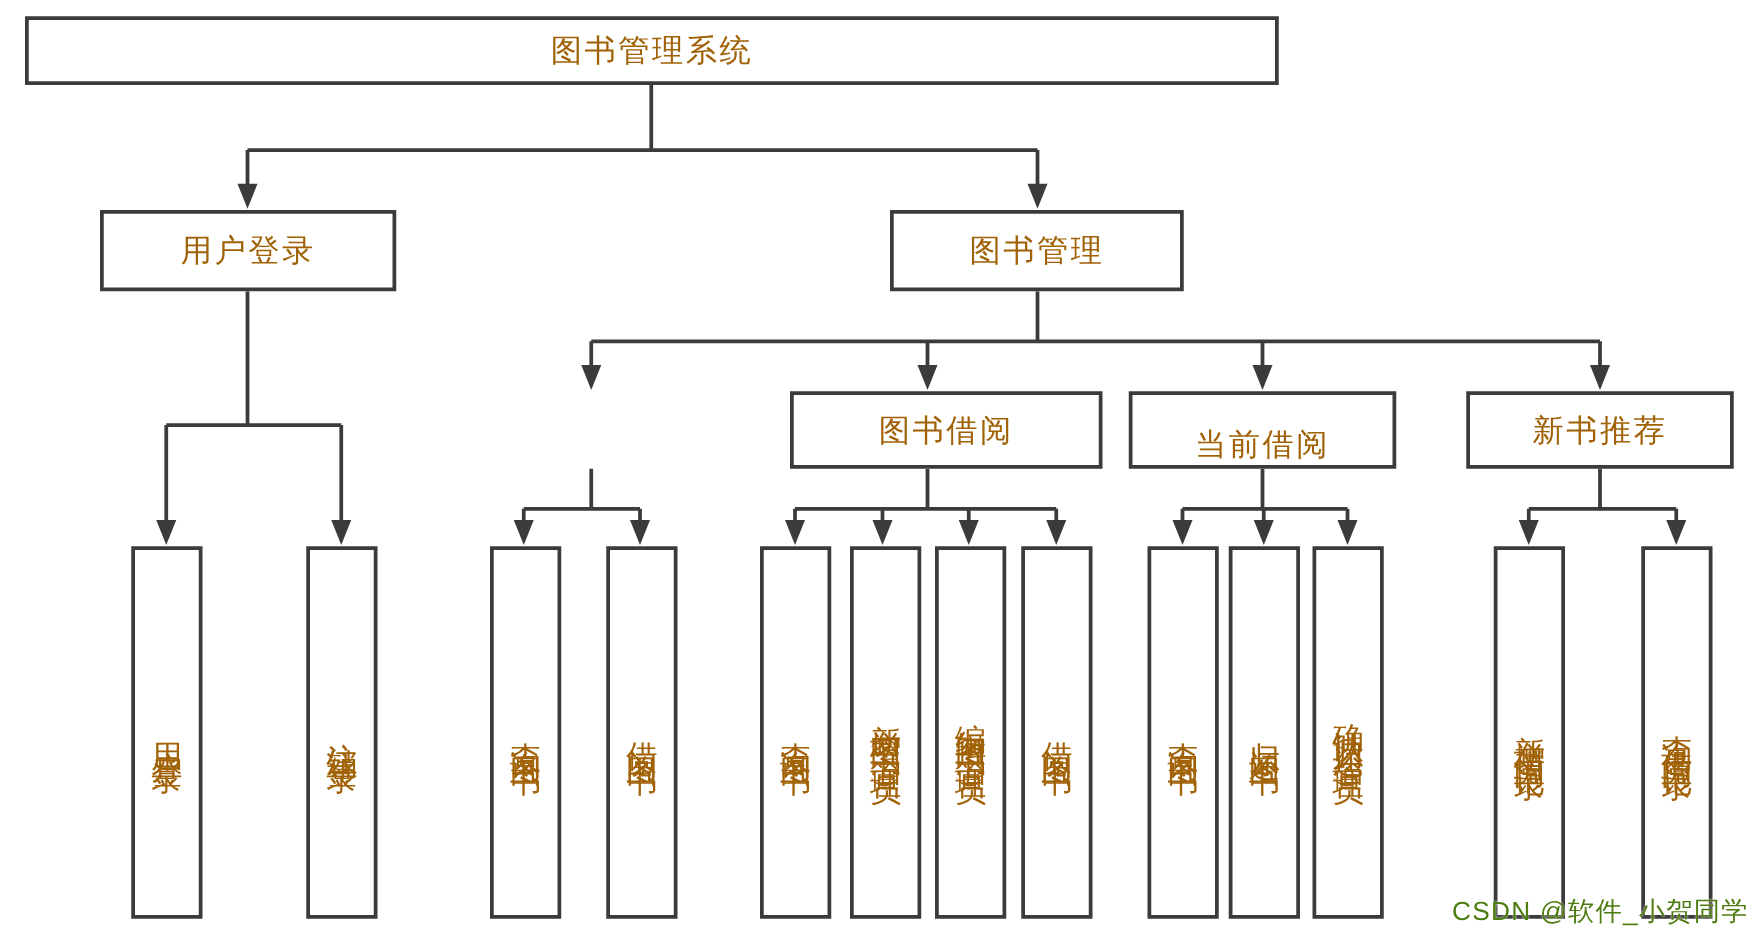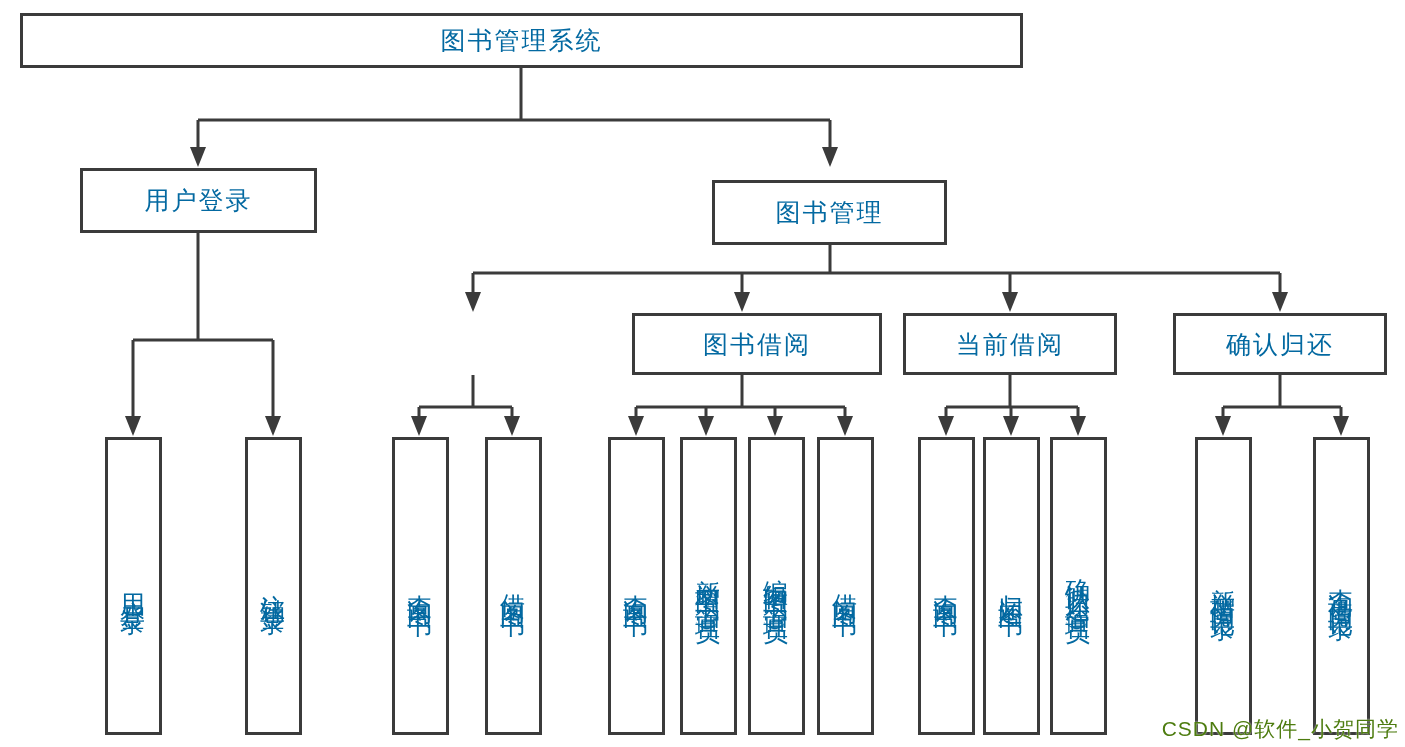--- a/index.html
+++ b/index.html
@@ -1,30 +1,30 @@
 <!DOCTYPE html>
 <html><head>
 <meta charset="utf-8">
 <style>
   html,body{margin:0;padding:0;background:#ffffff;}
   body{font-family:"Liberation Sans","DejaVu Sans",sans-serif;}
   .canvas{position:relative;width:1405px;height:747px;background:#ffffff;overflow:hidden;}
   .box{position:absolute;background:#ffffff;border:3px solid #3b3b3b;box-sizing:border-box;
-       display:flex;align-items:center;justify-content:center;color:#0369a1;}
+       display:flex;align-items:center;justify-content:center;color:#a16207;}
   .h-box{font-size:25px;letter-spacing:2px;}
   .v-box{writing-mode:vertical-rl;text-orientation:mixed;font-size:25px;letter-spacing:6px;
          display:flex;align-items:center;justify-content:center;}
   .v-box span{display:block;}
   
   .n-root{left:20px;top:13px;width:1003px;height:55px;}
   .n-login{left:80px;top:168px;width:237px;height:65px;}
-  .n-mgmt{left:712px;top:168px;width:235px;height:65px;margin-top:12px;}
+  .n-mgmt{left:712px;top:168px;width:235px;height:65px;}
   .n-newrec{left:362px;top:313px;width:223px;height:62px;}
   .n-borrow{left:632px;top:313px;width:250px;height:62px;}
-  .n-current{left:903px;top:313px;width:214px;height:62px;}
+  .n-current{left:903px;top:313px;width:214px;height:62px;align-items:flex-end;}
   .n-records{left:1173px;top:313px;width:214px;height:62px;}
   .leaf{top:437px;width:57px;height:298px;}
   .l1{left:105px;} .l2{left:245px;} .l3{left:392px;} .l4{left:485px;}
   .l5{left:608px;} .l6{left:680px;} .l7{left:748px;} .l8{left:817px;}
   .l9{left:918px;} .l10{left:983px;} .l11{left:1050px;} .l12{left:1195px;} .l13{left:1313px;}
   .connector-layer{position:absolute;left:0;top:0;width:1405px;height:747px;pointer-events:none;}
   .watermark{position:absolute;right:6px;bottom:4px;font-size:21px;color:#4d7c0f;
              text-shadow:0 0 2px #ffffff;letter-spacing:1px;z-index:5;}
 </style>
 </head>
@@ -76,21 +76,21 @@
     <span>图书管理</span>
   </div>
 
   <div class="box h-box n-borrow">
     <span>图书借阅</span>
   </div>
   <div class="box h-box n-current">
     <span>当前借阅</span>
   </div>
   <div class="box h-box n-records">
-    <span>确认归还</span>
+    <span>新书推荐</span>
   </div>
 
   <div class="box v-box leaf l1">
     <span>用户登录</span>
   </div>
   <div class="box v-box leaf l2">
     <span>注销登录</span>
   </div>
   <div class="box v-box leaf l3">
     <span>查询图书</span>

